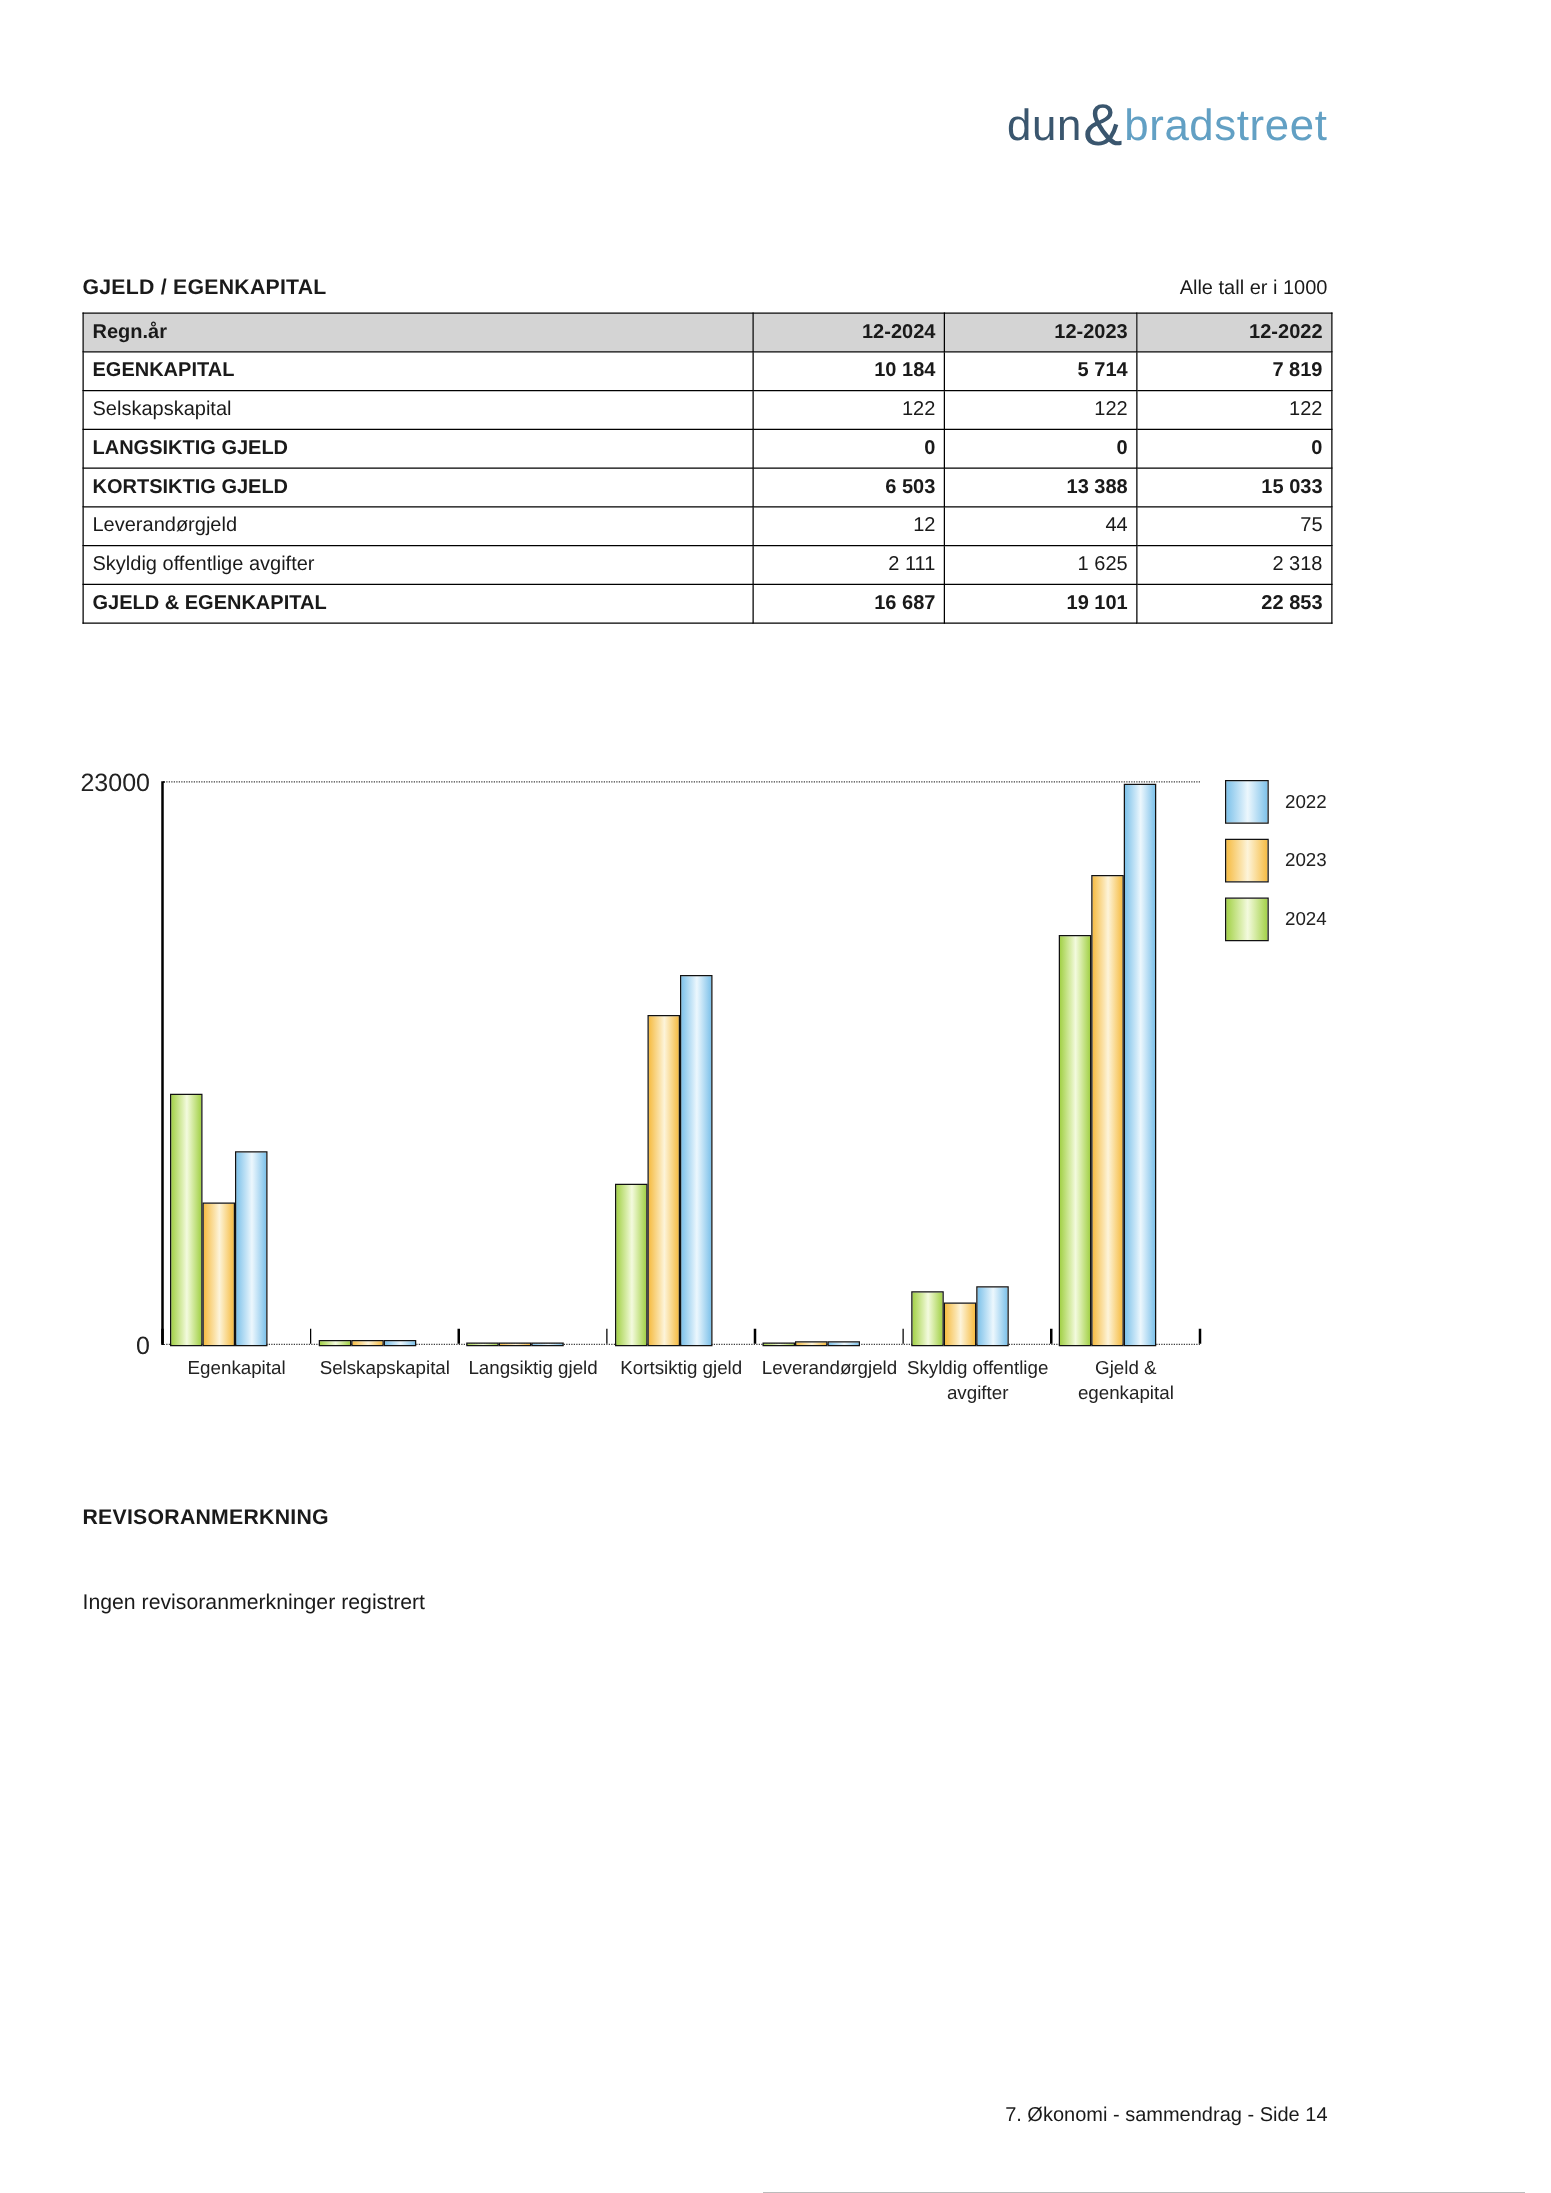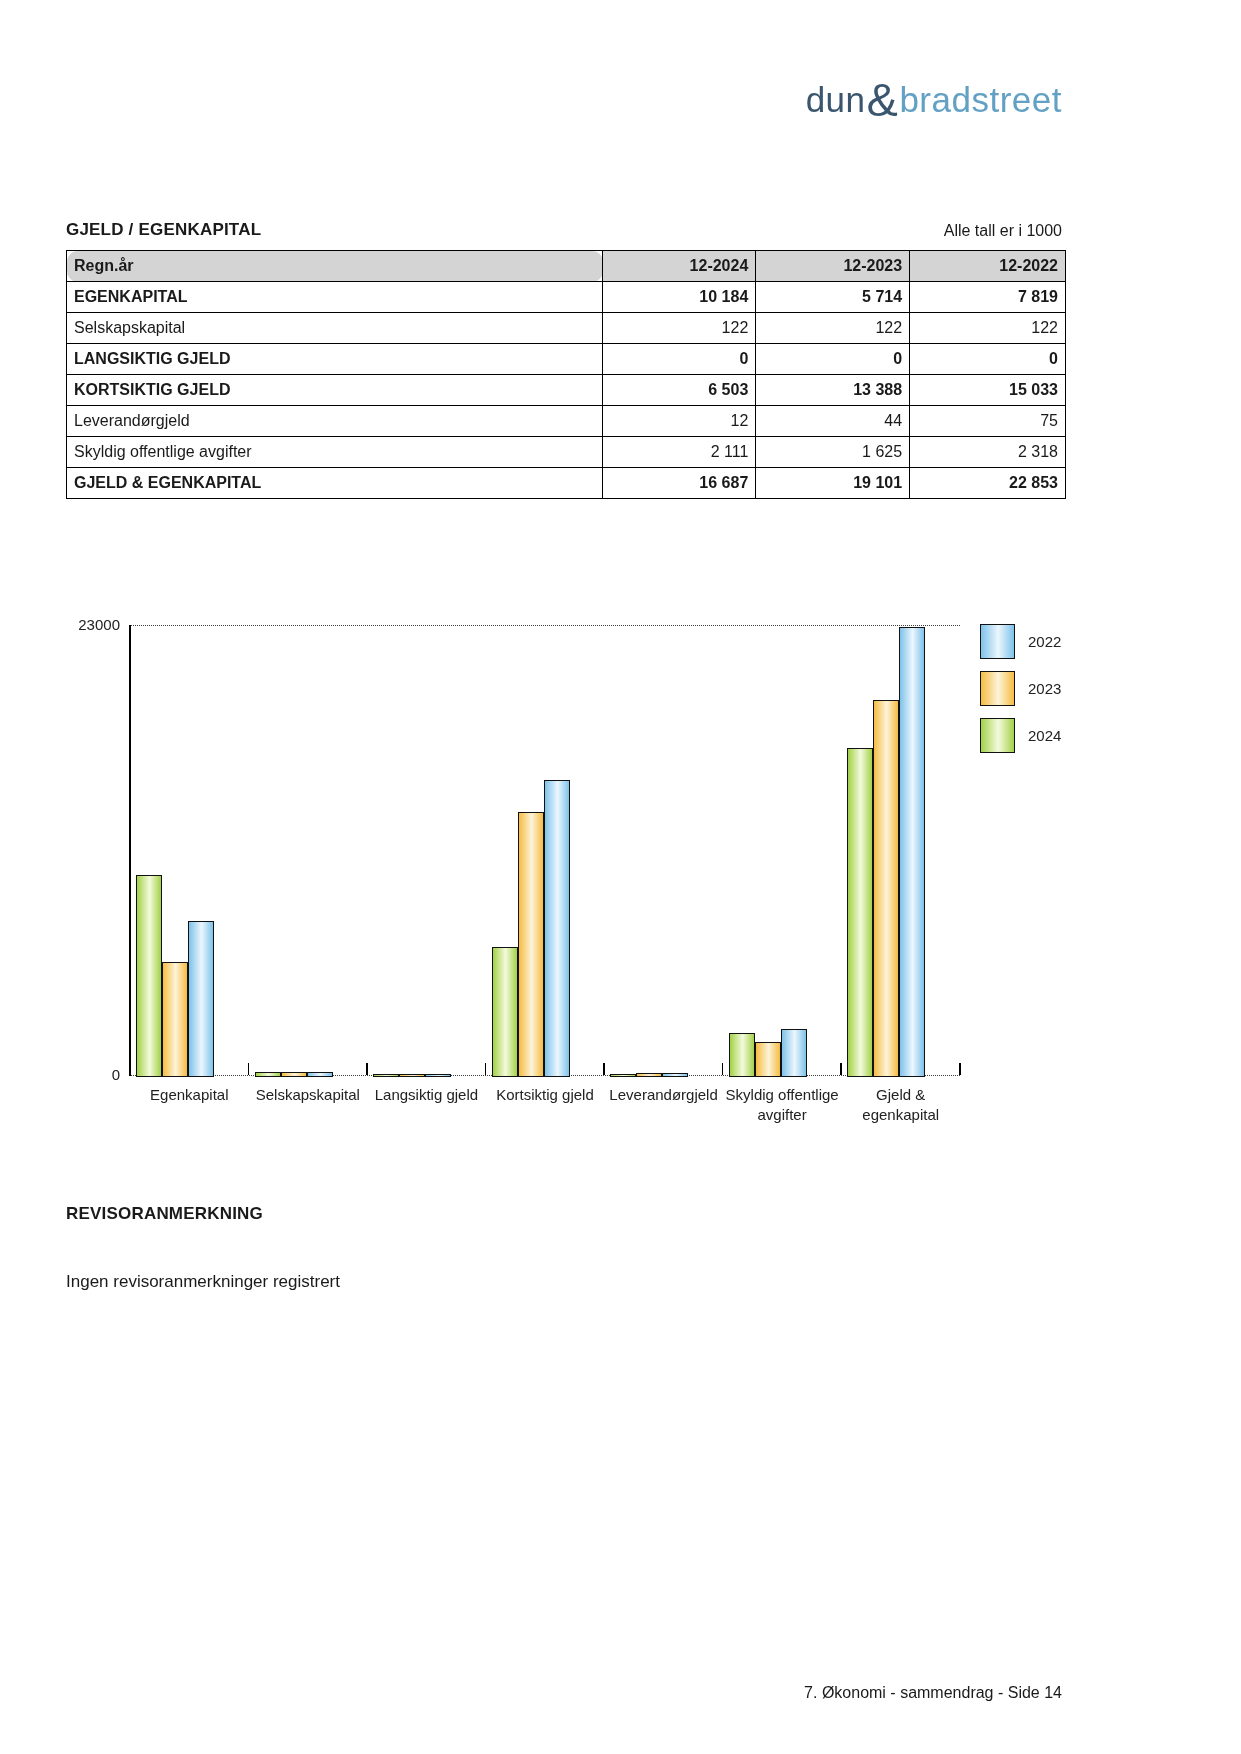--- a/index.html
+++ b/index.html
@@ -23,29 +23,29 @@
   
   table.fin { position:absolute; left:66px; top:250px; width:1000px;
               border-collapse:collapse; table-layout:fixed; }
   table.fin col.c0 { width:53.7%; } table.fin col.c1 { width:15.3%; }
   table.fin col.c2 { width:15.4%; } table.fin col.c3 { width:15.6%; }
   table.fin th, table.fin td {
     border:1.5px solid #000; height:31px; font-size:16px;
     padding:2px 7px; white-space:nowrap; overflow:hidden;
   }
   table.fin th { background:#d4d4d4; font-weight:bold; }
-  table.fin th:first-child, table.fin td:first-child { text-align:left;border-radius:11px; }
+  table.fin th:first-child, table.fin td:first-child { text-align:left; }
   table.fin th + th, table.fin td + td { text-align:right; }
   tr.bold td { font-weight:bold; }
   
   .chart { position:absolute; left:60px; top:600px; width:1130px; height:560px; }
   .chart .hline  { position:absolute; height:0; border-top:1.5px dotted #3c3c3c; }
   .chart .vaxis  { position:absolute; width:1.5px; background:#000; }
   .chart .tick   { position:absolute; width:1.5px; height:12px; background:#000; }
-  .chart .ylab   { position:absolute; width:70px; text-align:right; font-size:15px; color:#222; }
+  .chart .ylab   { position:absolute; width:70px; text-align:right; font-size:20px; color:#222; }
   .chart .bar    { position:absolute; border:1.5px solid #111; }
   .chart .bar[data-color="green"]  { background:linear-gradient(90deg,#a3d148 0%,#ddefb2 38%,#f3fade 52%,#ddefb2 66%,#a3d148 100%); }
   .chart .bar[data-color="orange"] { background:linear-gradient(90deg,#f6bc43 0%,#fbe4ae 38%,#fdf4da 52%,#fbe4ae 66%,#f6bc43 100%); }
   .chart .bar[data-color="blue"]   { background:linear-gradient(90deg,#7ec2ea 0%,#cde8f8 38%,#ecf7fd 52%,#cde8f8 66%,#7ec2ea 100%); }
   .chart .cat    { position:absolute; text-align:center; font-size:15px; line-height:20px; color:#222; }
   .legend-item { position:absolute; left:920px; display:flex; align-items:center; }
   .legend-item .swatch { width:35px; height:35px; border:1.5px solid #111; }
   .legend-item .swatch[data-color="blue"]   { background:linear-gradient(90deg,#7ec2ea 0%,#cde8f8 38%,#ecf7fd 52%,#cde8f8 66%,#7ec2ea 100%); }
   .legend-item .swatch[data-color="orange"] { background:linear-gradient(90deg,#f6bc43 0%,#fbe4ae 38%,#fdf4da 52%,#fbe4ae 66%,#f6bc43 100%); }
   .legend-item .swatch[data-color="green"]  { background:linear-gradient(90deg,#a3d148 0%,#ddefb2 38%,#f3fade 52%,#ddefb2 66%,#a3d148 100%); }

